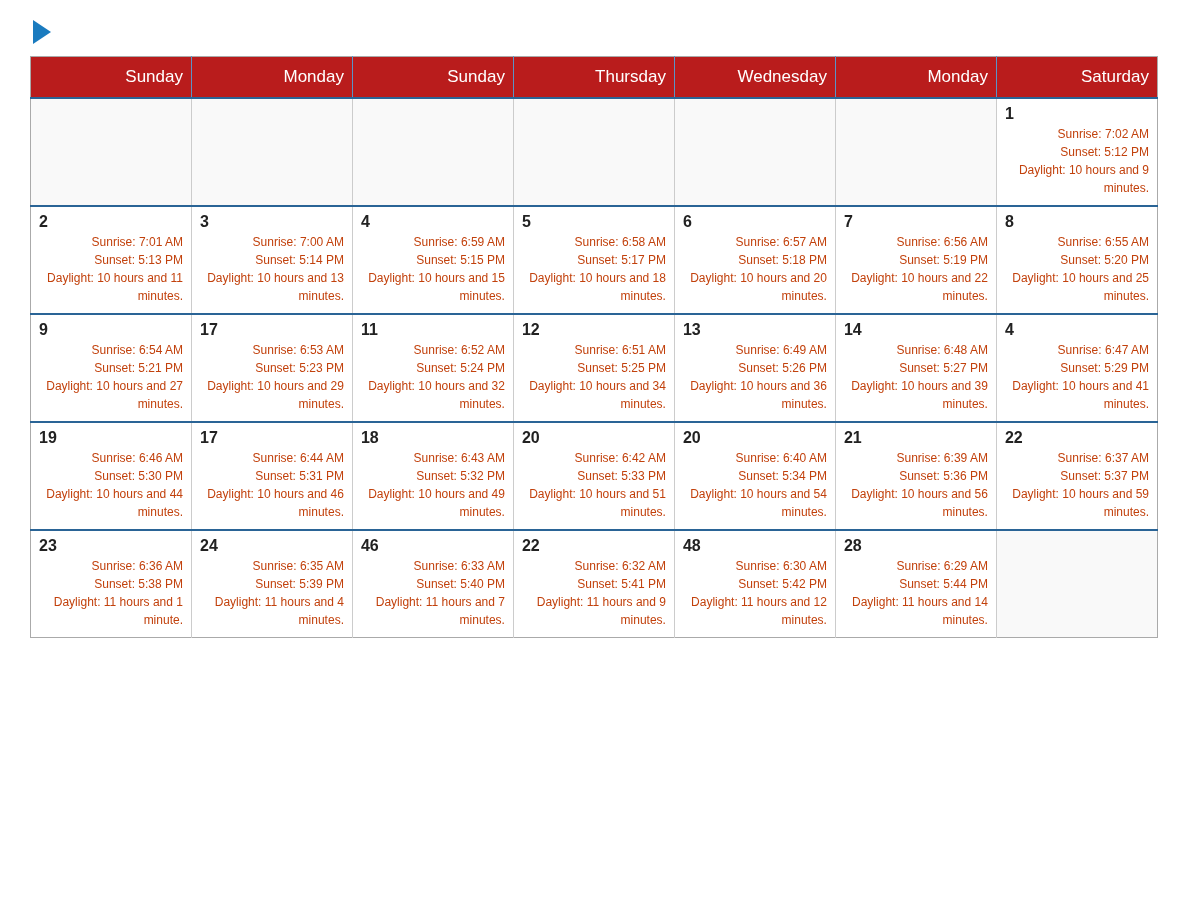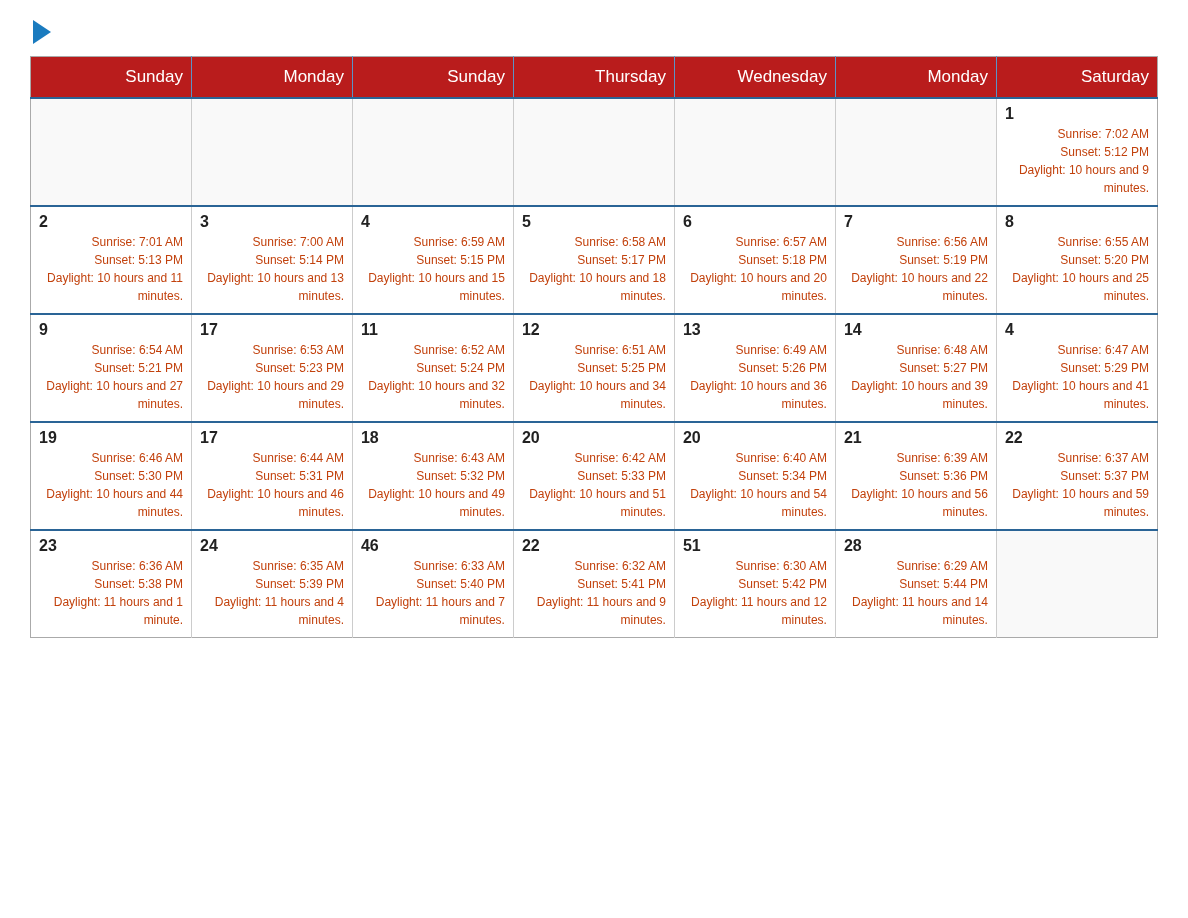--- a/index.html
+++ b/index.html
@@ -249,21 +249,21 @@
         </td>
         <td>
           <span class="day-number">46</span>
           <div class="day-info">Sunrise: 6:33 AM<br>Sunset: 5:40 PM<br>Daylight: 11 hours and 7 minutes.</div>
         </td>
         <td>
           <span class="day-number">22</span>
           <div class="day-info">Sunrise: 6:32 AM<br>Sunset: 5:41 PM<br>Daylight: 11 hours and 9 minutes.</div>
         </td>
         <td>
-          <span class="day-number">51</span>
+          <span class="day-number">48</span>
           <div class="day-info">Sunrise: 6:30 AM<br>Sunset: 5:42 PM<br>Daylight: 11 hours and 12 minutes.</div>
         </td>
         <td>
           <span class="day-number">28</span>
           <div class="day-info">Sunrise: 6:29 AM<br>Sunset: 5:44 PM<br>Daylight: 11 hours and 14 minutes.</div>
         </td>
         <td class="empty-cell"></td>
       </tr>
     </tbody>
 </table>

